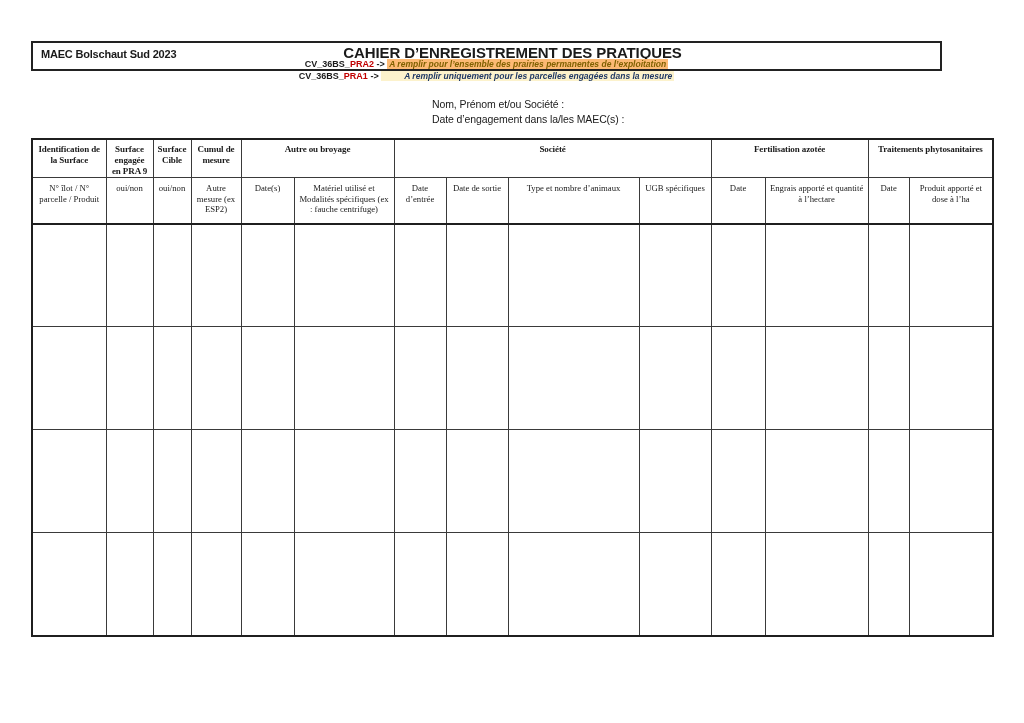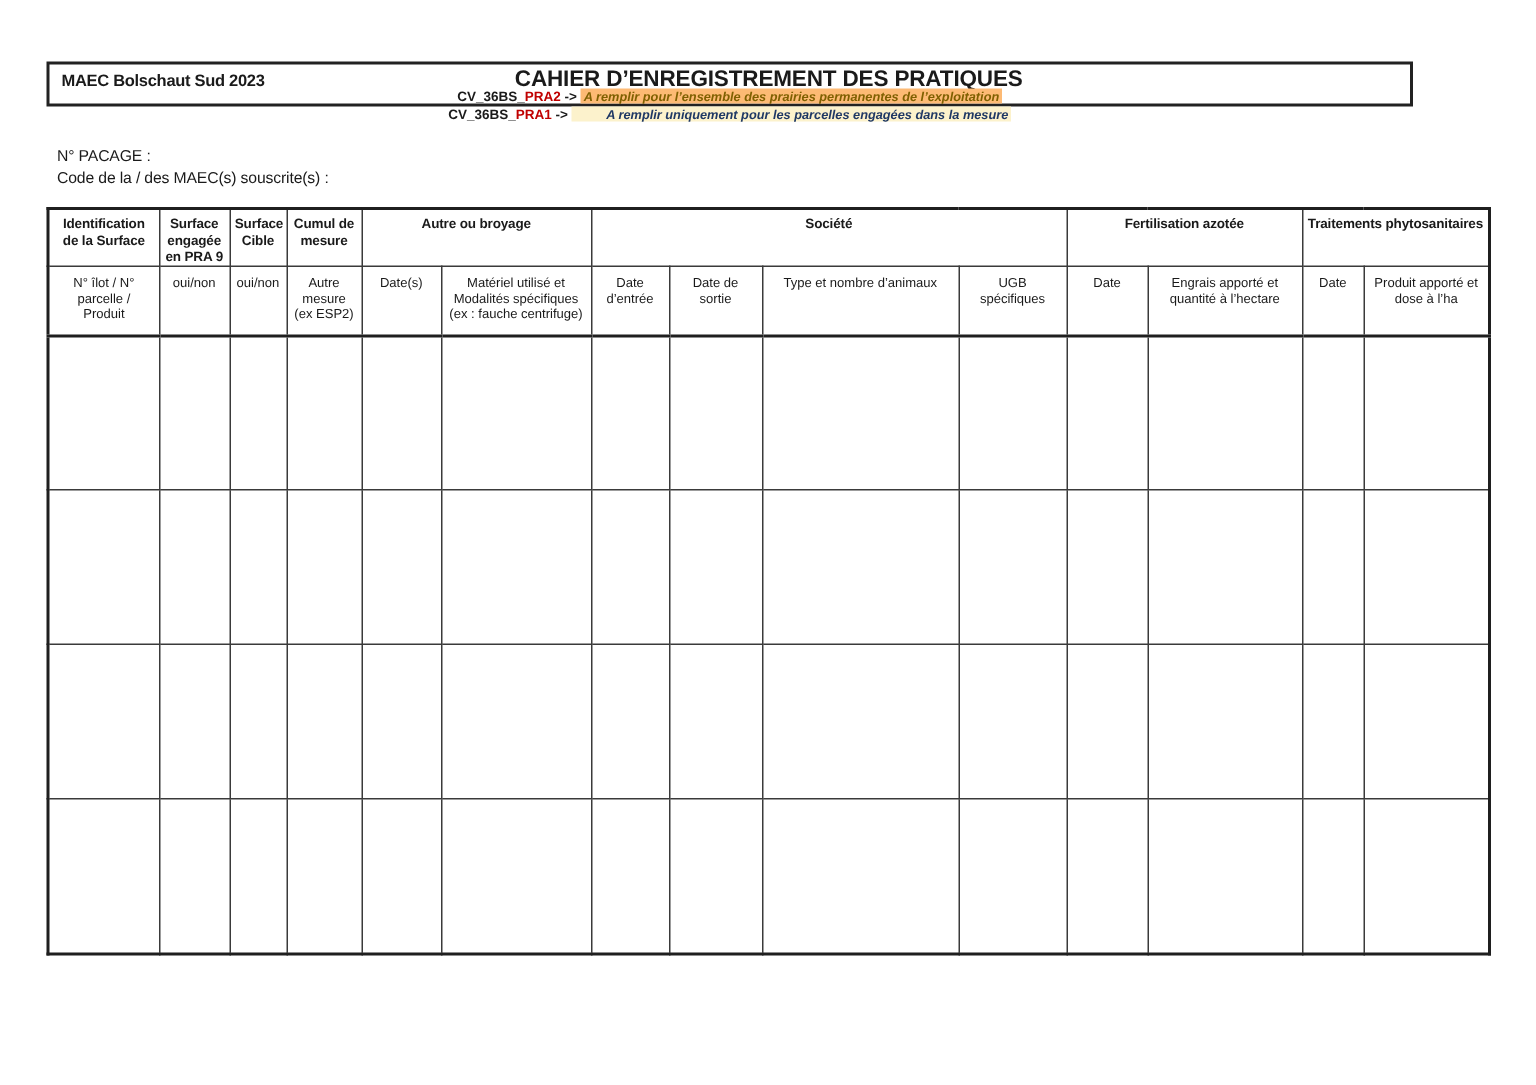--- a/index.html
+++ b/index.html
@@ -71,20 +71,21 @@
   .info-right { left: 432px; }
 
   
   table.form-table {
     position: absolute;
     left: 31px; top: 138px;
     width: 961px;
     border-collapse: collapse;
     table-layout: fixed;
     border: 2px solid #1f1f1f;
+    font-family: Liberation Serif, serif;
   }
   .form-table th, .form-table td {
     border: 1px solid #3a3a3a;
     vertical-align: top;
     text-align: center;
     font-weight: normal;
     overflow: hidden;
   }
   .form-table thead tr.row1 th {
     height: 34px;
@@ -118,23 +119,23 @@
         <span class="note" id="note-0" style="background: #fdba74; color: rgb(127, 96, 0);">A remplir pour l’ensemble des prairies permanentes de l’exploitation</span>
       </div>
       <div class="directive">
         <span class="code-prefix">CV_36BS_</span><span class="code-suffix" id="suffix-1" style="color: rgb(192, 0, 0);">PRA1</span>
         <span class="arrow">-&gt;</span>
         <span class="note" id="note-1" style="background: rgb(252, 242, 204); color: rgb(31, 56, 100); padding-left: 23px;">A remplir uniquement pour les parcelles engagées dans la mesure</span>
       </div>
     </div>
   </div>
 
-  <div class="info-left">
-    <div>N° PACAGE :</div>
-    <div>Code de la / des MAEC(s) souscrite(s) :</div>
+  <div class="info-right">
+    <div>Nom, Prénom et/ou Société :</div>
+    <div>Date d’engagement dans la/les MAEC(s) :</div>
   </div>
 
   <table class="form-table">
     <colgroup>
       <col style="width:74px">
         <col style="width:47px">
         <col style="width:38px">
         <col style="width:50px">
       <col style="width:53px">
         <col style="width:100px">

